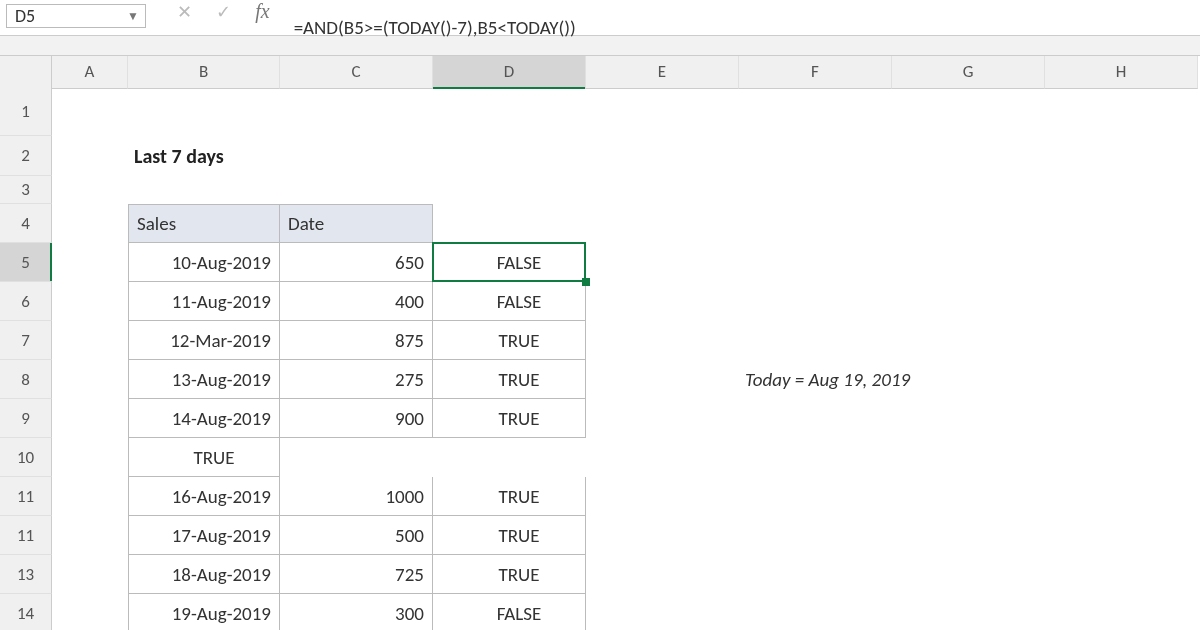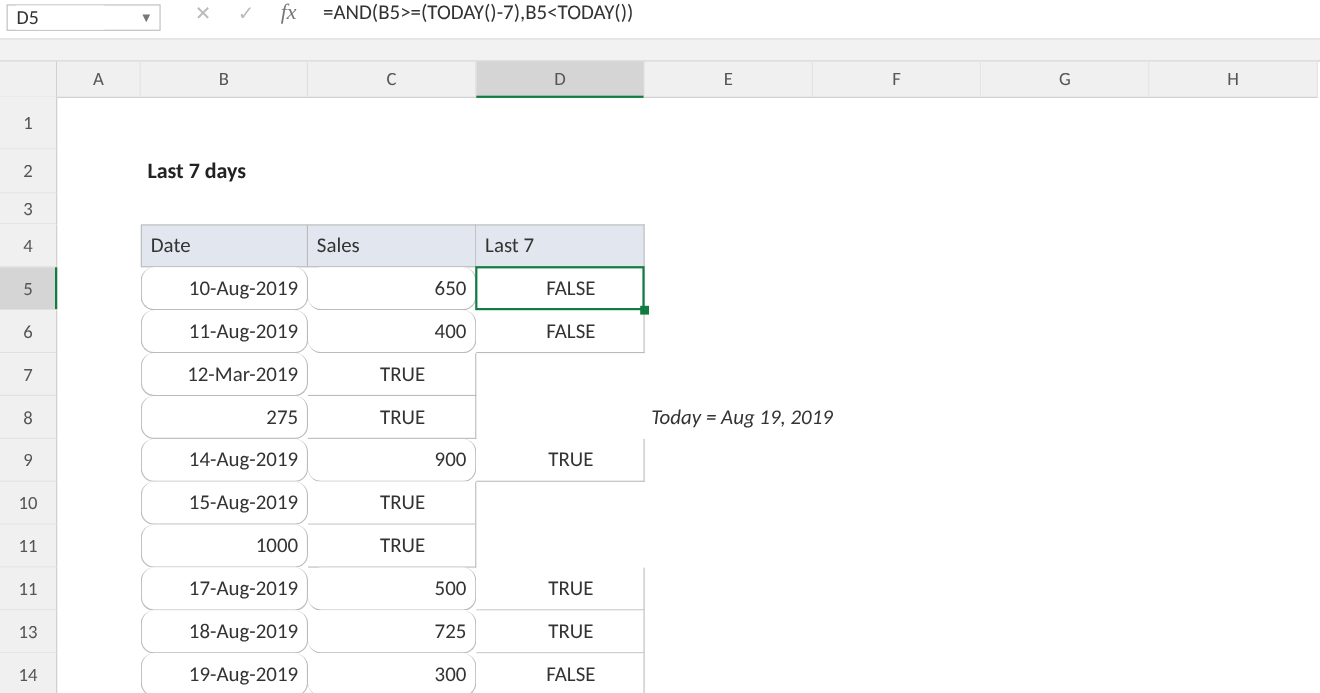--- a/index.html
+++ b/index.html
@@ -7,21 +7,21 @@
 
 
 .formula-row { display: flex; align-items: flex-start; height: 36px; border-bottom: 1px solid #ccc; background: #fff; }
 .name-box { width: 140px; border: 1px solid #bbb; margin: 4px 0 4px 6px; background: #fff; display: flex; align-items: center; padding: 0 8px; position: relative; }
 .name-box input { border: none; outline: none; font-size: 18px; width: 80px; color: #333; font-family: inherit; }
 .name-box .dd { position: absolute; right: 6px; color: #777; font-size: 12px; }
 .fb-sep { width: 1px; background: #ddd; margin: 6px 10px; }
 .fb-btns { display: flex; align-items: center; gap: 24px; padding: 0 10px; }
 .fb-btn { color: #bbb; font-size: 18px; cursor: default; }
 .fb-btn.fx { font-style: italic; font-family: "Times New Roman", serif; font-size: 20px; color: #777; }
-.formula-input { flex: 1; display: flex; align-items: center; padding: 0 14px; font-size: 19px; color: #333; }
+.formula-input { flex: 1; display: flex; align-items: center; padding: 16px 14px; font-size: 19px; color: #333; }
 
 
 .spacer { height: 20px; background: #f2f2f2; border-bottom: 1px solid #ccc; }
 
 
 .grid { position: relative; }
 .col-headers { display: grid; grid-template-columns: 52px 76px 152px 153px 153px 153px 153px 153px 153px; height: 32px; }
 .col-headers .corner { border-right: 1px solid #ccc; border-bottom: 1px solid #ccc; background: #f0f0f0; }
 .col-headers .ch { border-right: 1px solid #e0e0e0; border-bottom: 1px solid #ccc; background: #f0f0f0; text-align: center; line-height: 32px; font-size: 17px; color: #555; position: relative; }
 .col-headers .ch.active { background: #d5d5d5; }
@@ -32,21 +32,21 @@
 .rh { border-right: 1px solid #ccc; border-bottom: 1px solid #e0e0e0; background: #f0f0f0; text-align: center; font-size: 17px; color: #555; display:flex; align-items:center; justify-content:center; position: relative; }
 .rh.active { background: #d5d5d5; }
 .rh.active::after { content:""; position:absolute; top:0; bottom:0; right:-1px; width:2px; background:#107c41; }
 .cell { border-right: 1px solid transparent; border-bottom: 1px solid transparent; padding: 0 6px; display: flex; align-items: center; height: 100%; position: relative; white-space: nowrap; overflow: visible; }
 .row .cell { height: 100%; }
 .row { height: 39px; }
 
 
 .tbl-header { background: #e2e6ee; border: 1px solid #bbb; font-size: 19px; color: #333; padding: 0 8px; }
 .tbl-cell { background: #fff; border: 1px solid #bbb; font-size: 19px; color: #333; padding: 0 8px; }
-.tbl-cell.right { justify-content: flex-end; border-radius: 12px; }
+.tbl-cell.right { justify-content: flex-end; }
 .tbl-cell.center { justify-content: center; padding-left: 28px; }
 
 .title-cell { font-weight: 700; font-size: 20px; color: #222; }
 .note-cell { font-style: italic; font-size: 19px; color: #333; }
 
 
 .sel-box { position: absolute; pointer-events: none; border: 2px solid #107c41; background: transparent; }
 .sel-handle { position: absolute; width: 8px; height: 8px; background: #107c41; pointer-events: none; }
 
 
@@ -128,23 +128,22 @@
       <div class="cell"></div>
       <div class="cell"></div>
       <div class="cell"></div>
       <div class="cell"></div>
       <div class="cell"></div>
     </div>
 
     <div class="row">
       <div class="rh">4</div>
       <div class="cell"></div>
+      <div class="cell tbl-header">Sales</div>
       <div class="cell tbl-header">Date</div>
-      <div class="cell tbl-header">Sales</div>
-      <div class="cell tbl-header">Last 7</div>
       <div class="cell"></div>
       <div class="cell"></div>
       <div class="cell"></div>
       <div class="cell"></div>
     </div>
 
     <div class="row collapse-top">
       <div class="rh active">5</div>
       <div class="cell"></div>
       <div class="cell tbl-cell right">10-Aug-2019</div>
@@ -165,30 +164,32 @@
       <div class="cell"></div>
       <div class="cell"></div>
       <div class="cell"></div>
       <div class="cell"></div>
     </div>
 
     <div class="row collapse-top">
       <div class="rh">7</div>
       <div class="cell"></div>
       <div class="cell tbl-cell right">12-Mar-2019</div>
+      <div class="cell tbl-cell right">875</div>
       <div class="cell tbl-cell center">TRUE</div>
       <div class="cell"></div>
       <div class="cell"></div>
       <div class="cell"></div>
       <div class="cell"></div>
     </div>
 
     <div class="row collapse-top">
       <div class="rh">8</div>
       <div class="cell"></div>
+      <div class="cell tbl-cell right">13-Aug-2019</div>
       <div class="cell tbl-cell right">275</div>
       <div class="cell tbl-cell center">TRUE</div>
       <div class="cell"></div>
       <div class="cell note-cell" style="overflow:visible">Today = Aug 19, 2019</div>
       <div class="cell"></div>
       <div class="cell"></div>
     </div>
 
     <div class="row collapse-top">
       <div class="rh">9</div>
@@ -198,31 +199,31 @@
       <div class="cell tbl-cell center">TRUE</div>
       <div class="cell"></div>
       <div class="cell"></div>
       <div class="cell"></div>
       <div class="cell"></div>
     </div>
 
     <div class="row collapse-top">
       <div class="rh">10</div>
       <div class="cell"></div>
-      <div class="cell tbl-cell right">15-Aug-2019</div>
       <div class="cell tbl-cell center">TRUE</div>
       <div class="cell"></div>
       <div class="cell"></div>
       <div class="cell"></div>
       <div class="cell"></div>
     </div>
 
     <div class="row collapse-top">
       <div class="rh">11</div>
       <div class="cell"></div>
+      <div class="cell tbl-cell right">16-Aug-2019</div>
       <div class="cell tbl-cell right">1000</div>
       <div class="cell tbl-cell center">TRUE</div>
       <div class="cell"></div>
       <div class="cell"></div>
       <div class="cell"></div>
       <div class="cell"></div>
     </div>
 
     <div class="row collapse-top">
       <div class="rh">11</div>

